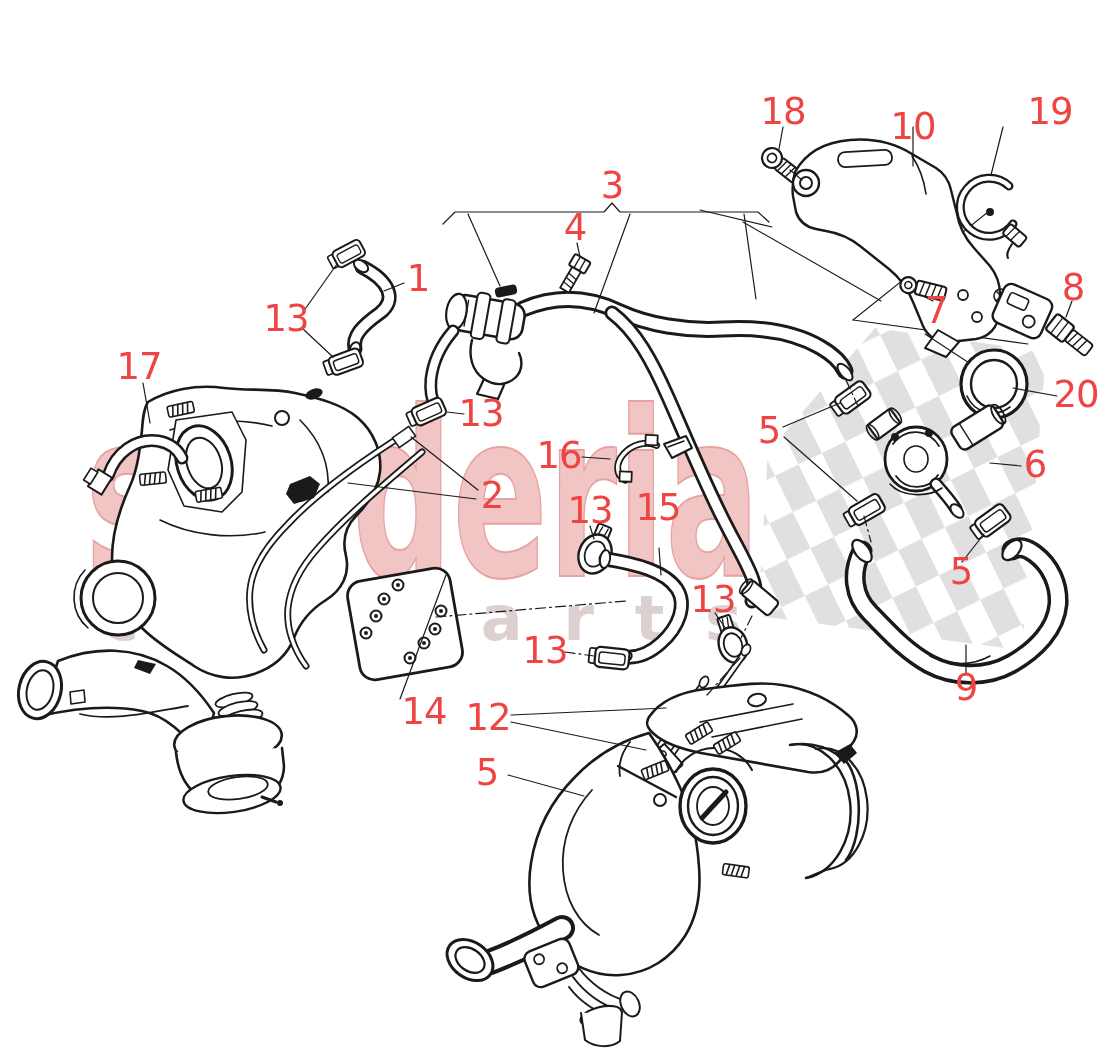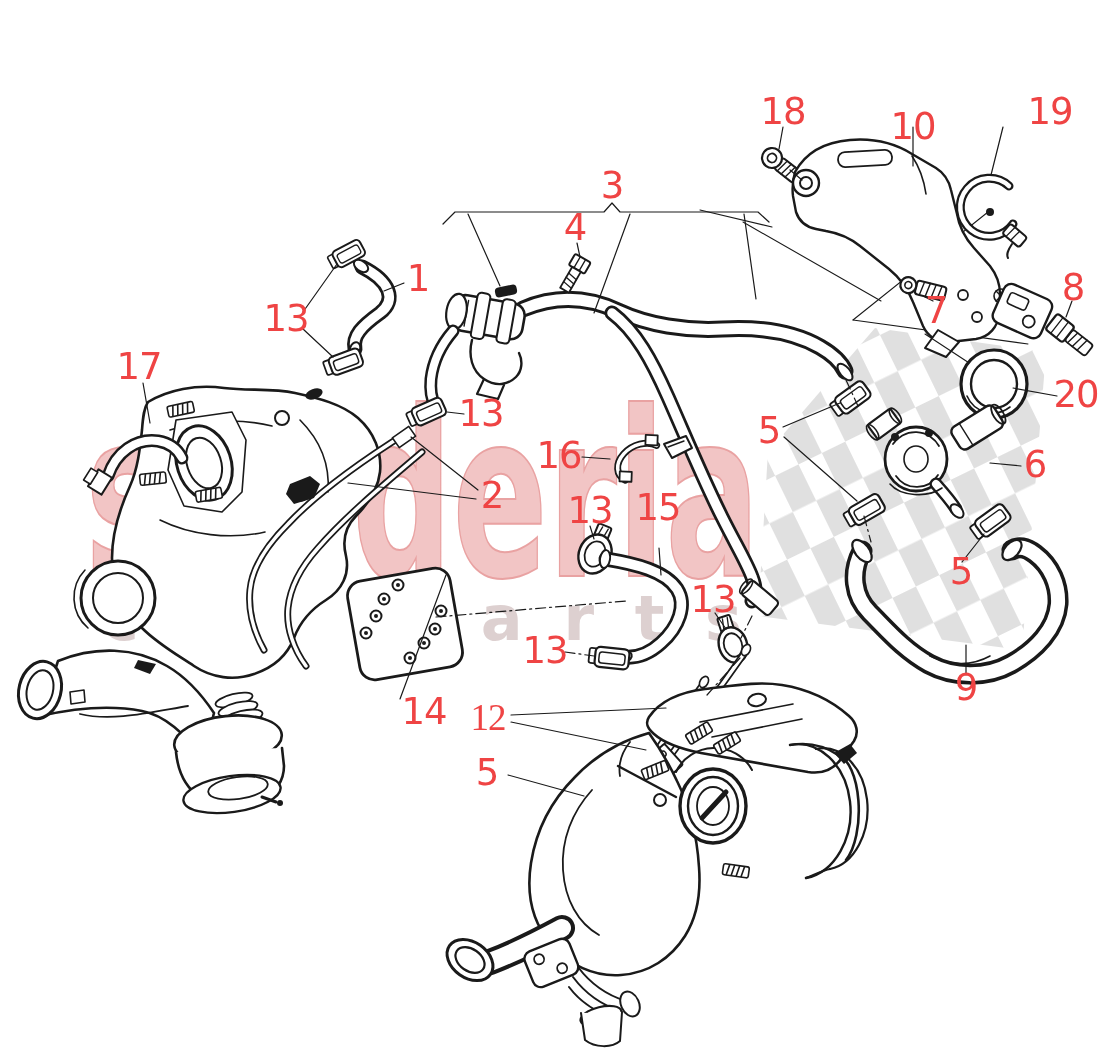--- a/index.html
+++ b/index.html
@@ -431,17 +431,17 @@
       <div class="callout" style="left: 559px; top: 457px;">16</div>
       <div class="callout" style="left: 1035px; top: 466px;">6</div>
       <div class="callout" style="left: 492px; top: 497px;">2</div>
       <div class="callout" style="left: 590px; top: 512px;">13</div>
       <div class="callout" style="left: 658px; top: 509px;">15</div>
       <div class="callout" style="left: 961px; top: 573px;">5</div>
       <div class="callout" style="left: 713px; top: 601px;">13</div>
       <div class="callout" style="left: 545px; top: 652px;">13</div>
       <div class="callout" style="left: 966px; top: 689px;">9</div>
       <div class="callout" style="left: 397px; top: 713px; margin-left: 27px;">14</div>
-      <div class="callout" style="left: 488px; top: 719px; font-family: Liberation Serif, serif;">12</div>
+      <div class="callout" style="left: 488px; top: 719px;">12</div>
       <div class="callout" style="left: 487px; top: 774px;">5</div>
     </div>
 
 </div>
 
 </body></html>

